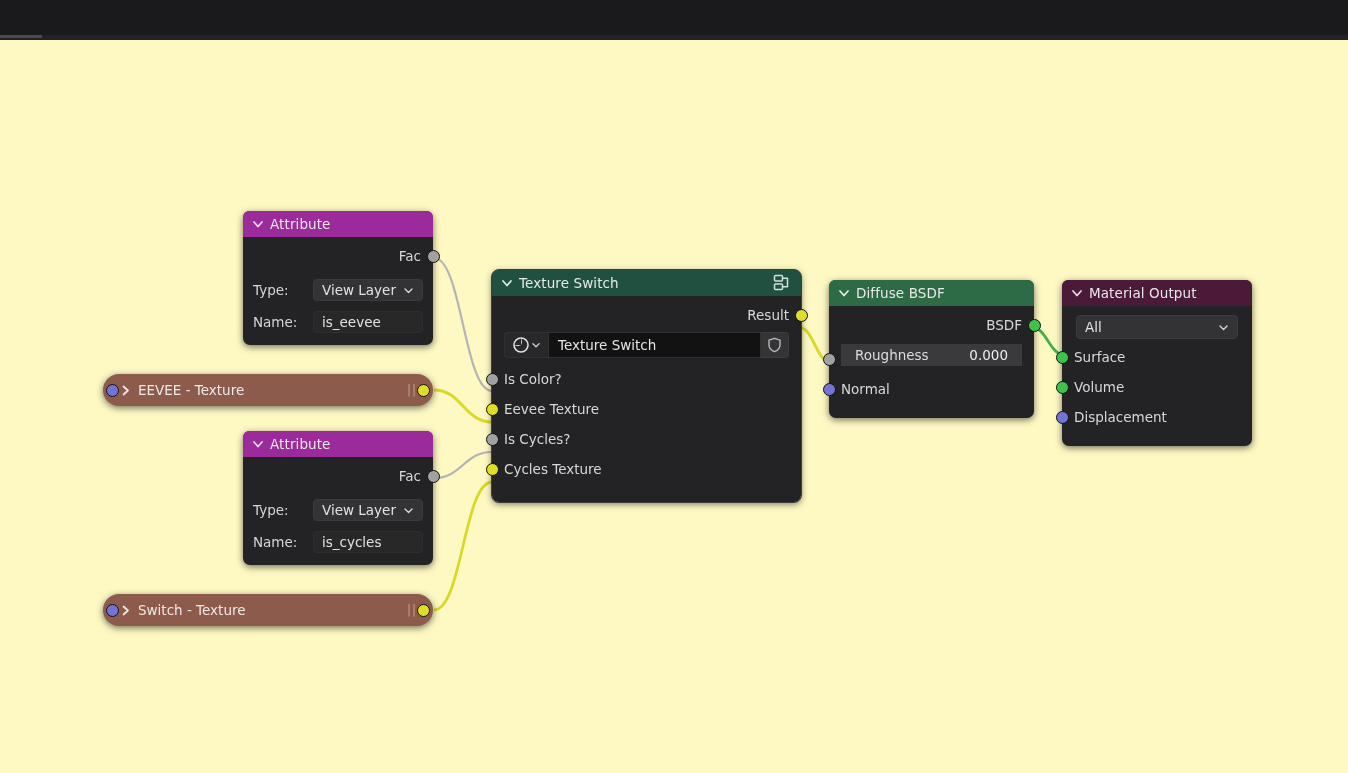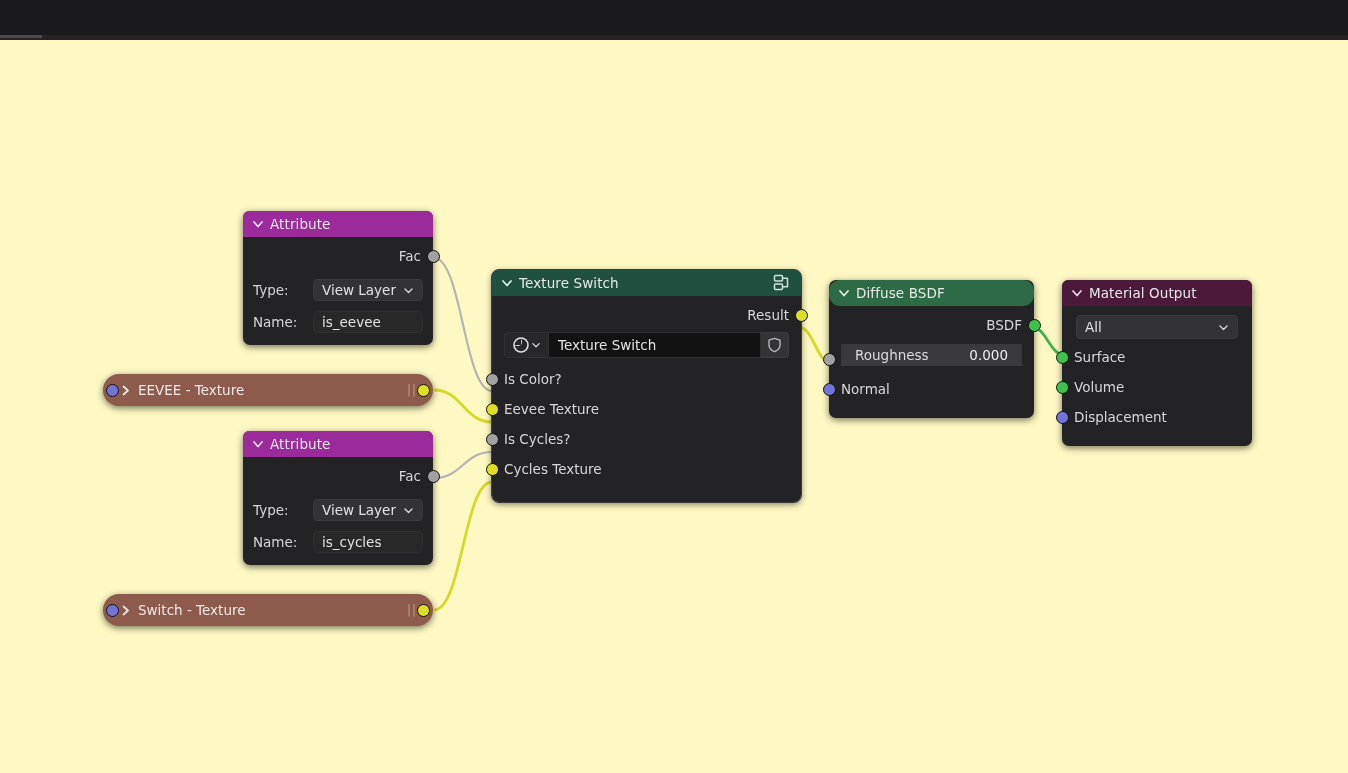--- a/index.html
+++ b/index.html
@@ -374,21 +374,21 @@
       </div>
       <div class="row">
         <span class="sock left s-yellow" style="top:8.5px;"></span>
         <span class="label">Cycles Texture</span>
       </div>
       <div style="height:10px;"></div>
     </div>
   </div>
 
   <div class="node" style="left:829px; top:245px; width:205px;">
-    <div class="hdr" style="background:#2C6B45;border-radius:11px;">
+    <div class="hdr" style="background:#2C6B45;">
       <svg class="chev" viewBox="0 0 14 14">
         <path d="M3 5 L7 9.5 L11 5" fill="none" stroke="#e3f1e8" stroke-width="1.7" stroke-linecap="round" stroke-linejoin="round"></path>
       </svg>
       <span class="hdr-title">Diffuse BSDF</span>
     </div>
     <div class="body">
       <div class="row out">
         <span class="label">BSDF</span>
         <span class="sock right s-green" style="top:8.5px;"></span>
       </div>

